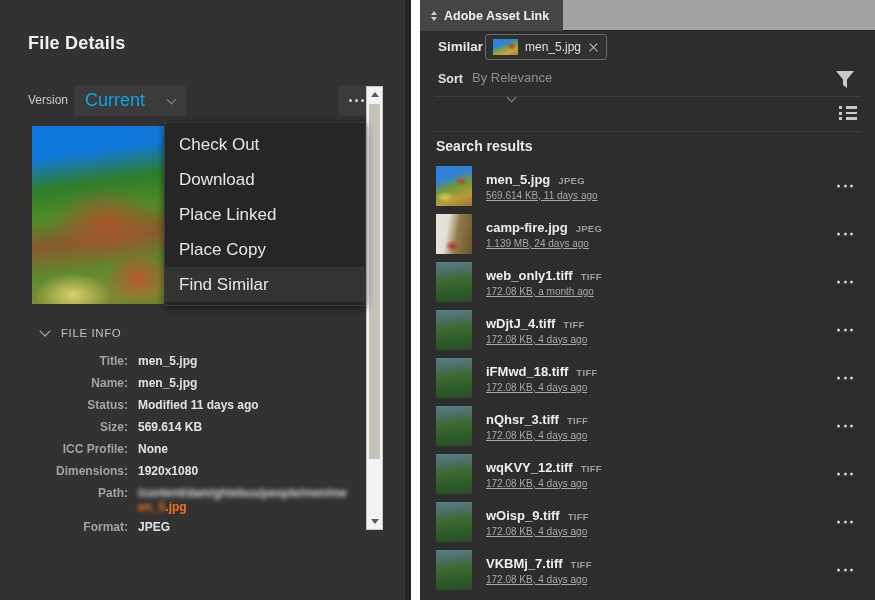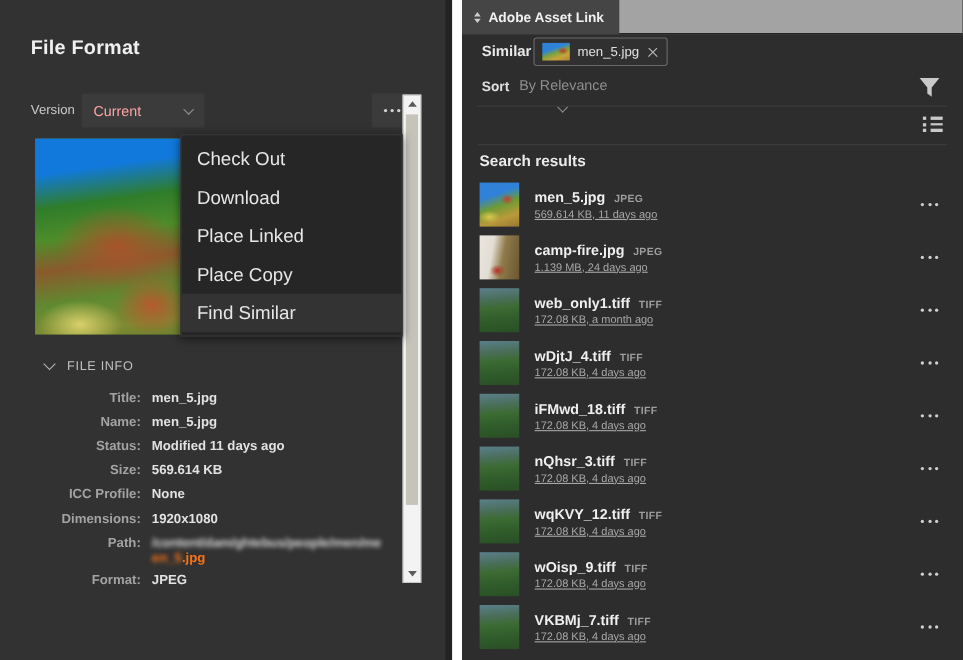--- a/index.html
+++ b/index.html
@@ -35,21 +35,21 @@
   #version-label {
     position: absolute; left: 0; top: 8px;
     font-size: 12px; color: #c9c9c9;
   }
   #version-select {
     position: absolute; left: 46px; top: 0; width: 112px; height: 31px;
     background: #3b3b3b; border: 1px solid #3b3b3b; border-radius: 2px;
     display: flex; align-items: center; justify-content: space-between;
     padding: 0 8px 0 10px;
   }
-  #version-select .val { font-size: 13px; color: #fca5a5; }
+  #version-select .val { font-size: 18px; color: #0ea5e9; }
   .chev { width: 9px; height: 9px; position: relative; }
   .chev::after {
     content: ""; position: absolute; left: 0; top: 0;
     width: 6px; height: 6px;
     border-right: 1.6px solid #8d8d8d; border-bottom: 1.6px solid #8d8d8d;
     transform: rotate(45deg);
   }
   #more-btn {
     position: absolute; left: 310px; top: 0; width: 36px; height: 31px;
     background: #3b3b3b; border-radius: 2px;
@@ -271,21 +271,21 @@
   .result-more i { width: 3px; height: 3px; border-radius: 50%; background: #cfcfcf; display: block; }
   .result-more { display: flex; gap: 3.5px; }
 </style>
 </head>
 <body>
 
 <div id="root">
 
   <div id="left-panel">
 
-    <div id="file-details-title">File Format</div>
+    <div id="file-details-title">File Details</div>
 
     <div id="version-row">
       <div id="version-label">Version</div>
       <div id="version-select">
         <span class="val">Current</span>
         <span class="chev"></span>
       </div>
       <div id="more-btn">
         <span class="dot3">
             <i></i>

